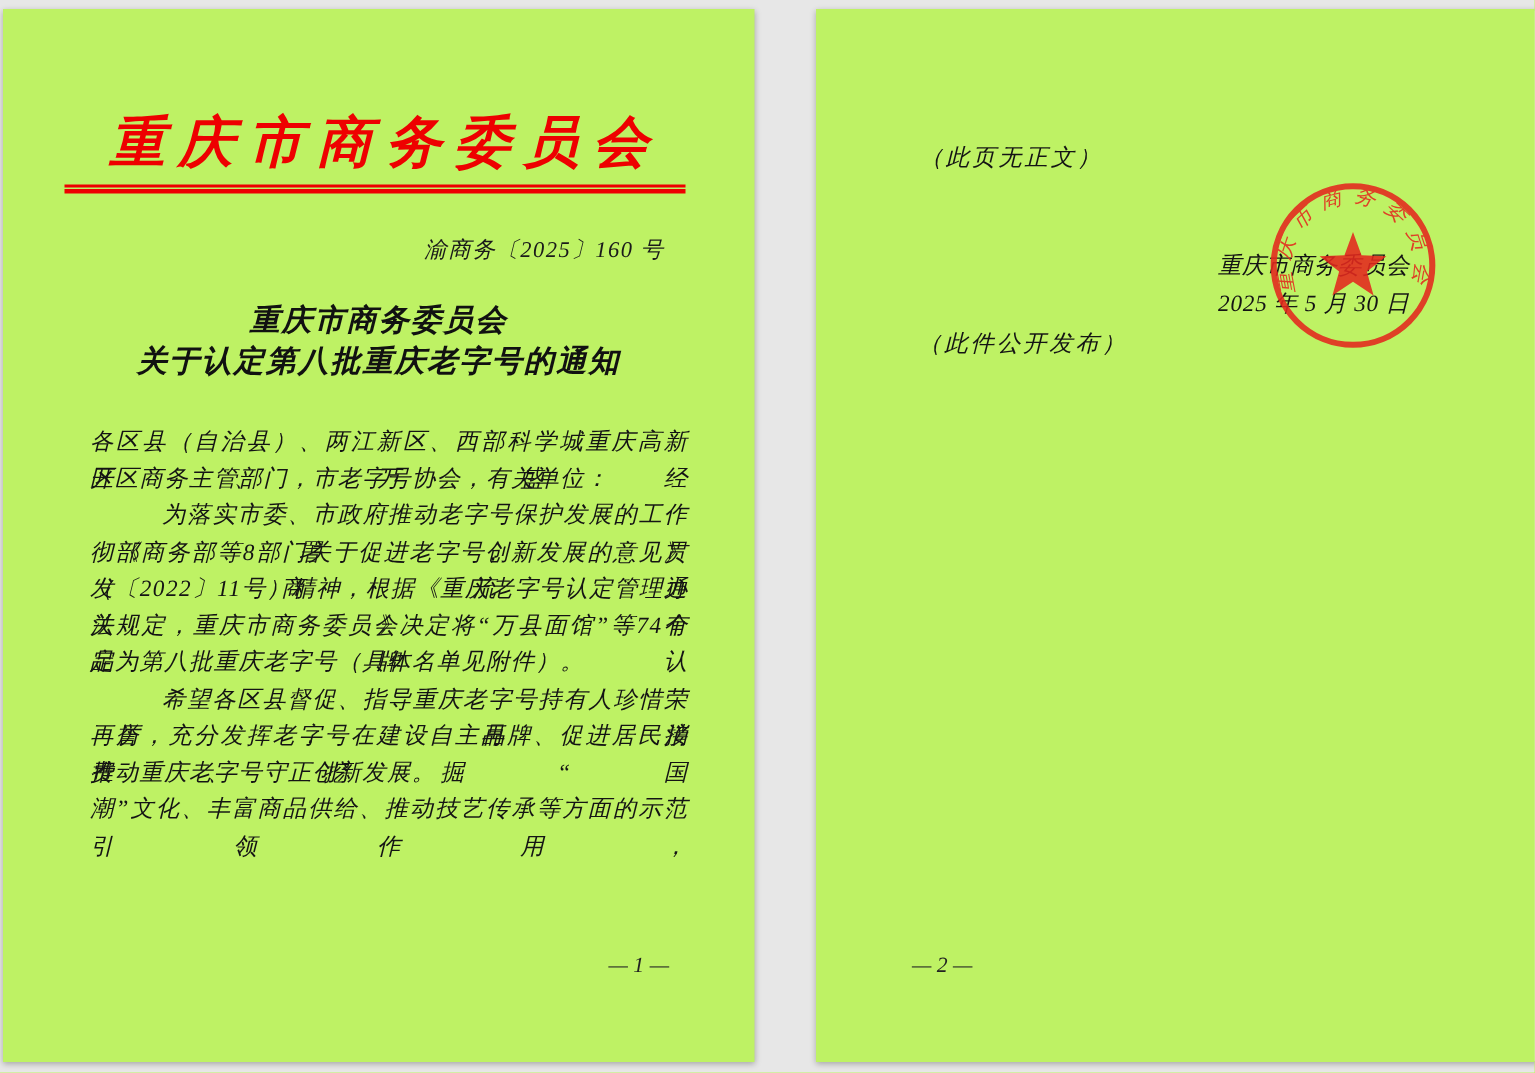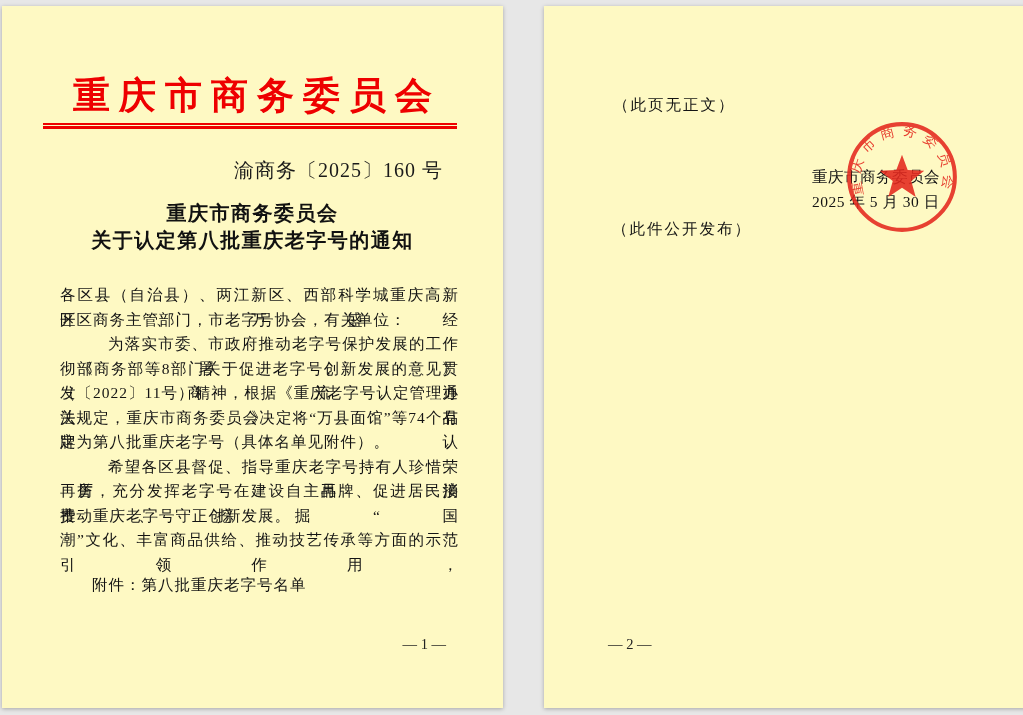--- a/index.html
+++ b/index.html
@@ -3,40 +3,41 @@
 <meta charset="utf-8">
 <style>
   html,body { margin:0; padding:0; }
   body {
     width:1023px; height:715px; position:relative;
     background:#e7e7e7;
     font-family:"Liberation Serif", serif;
     overflow:hidden;
   }
   .page {
-    position:absolute; top:6px; height:702px; background:#fef9c3;
+    position:absolute; top:6px; height:702px; background:#bef264;
     box-shadow:0 1px 4px rgba(0,0,0,.28);
+    font-style:italic;
   }
   #page1 { left:2px;   width:501px; }
   #page2 { left:544px; width:578px; }
 
   
   .agency {
     position:absolute; top:68px; left:0; width:100%;
     text-align:center; font-size:37px; font-weight:bold;
     letter-spacing:9px; text-indent:9px; line-height:1.2;
     white-space:nowrap;
   }
   .redline {
     position:absolute; top:117px; left:41px; width:414px; height:1px;
     border-top:2px solid; border-bottom:3px solid;
   }
   .docnum {
     position:absolute; top:151px; right:60px;
-    font-size:20px; letter-spacing:1px; color:#1a1a1a; white-space:nowrap;
+    font-size:15px; letter-spacing:1px; color:#1a1a1a; white-space:nowrap;
   }
   .title {
     position:absolute; left:0; width:100%; text-align:center;
     font-size:20px; font-weight:bold; letter-spacing:1.5px;
     color:#111; white-space:nowrap;
   }
   .t1 { top:194px; }
   .t2 { top:221px; }
   .bodytext {
     position:absolute; top:277px; left:58px; width:399px;
@@ -94,21 +95,20 @@
     <div class="ln j">彻《商务部等8部门关于促进老字号创新发展的意见》（商流通</div>
     <div class="ln j">发〔2022〕11号）精神，根据《重庆老字号认定管理办法》有</div>
     <div class="ln j">关规定，重庆市商务委员会决定将“万县面馆”等74个品牌认</div>
     <div class="ln">定为第八批重庆老字号（具体名单见附件）。</div>
     <div class="ln j ind">希望各区县督促、指导重庆老字号持有人珍惜荣誉，再接</div>
     <div class="ln j">再厉，充分发挥老字号在建设自主品牌、促进居民消费、挖掘“国</div>
     <div class="ln">推动重庆老字号守正创新发展。</div>
     <div class="ln j">潮”文化、丰富商品供给、推动技艺传承等方面的示范引领作用，</div>
   </div>
 
-  <div class="attachment">附件：第八批重庆老字号名单</div>
   <div class="footer">— 1 —</div>
 </div>
 
 <div class="page" id="page2">
   <div class="note-novalid">（此页无正文）</div>
   <div class="issuer">重庆市商务委员会</div>
   <div class="sigdate">2025 年 5 月 30 日</div>
   <div class="note-public">（此件公开发布）</div>
 
   <svg class="seal" viewBox="0 0 120 120">

